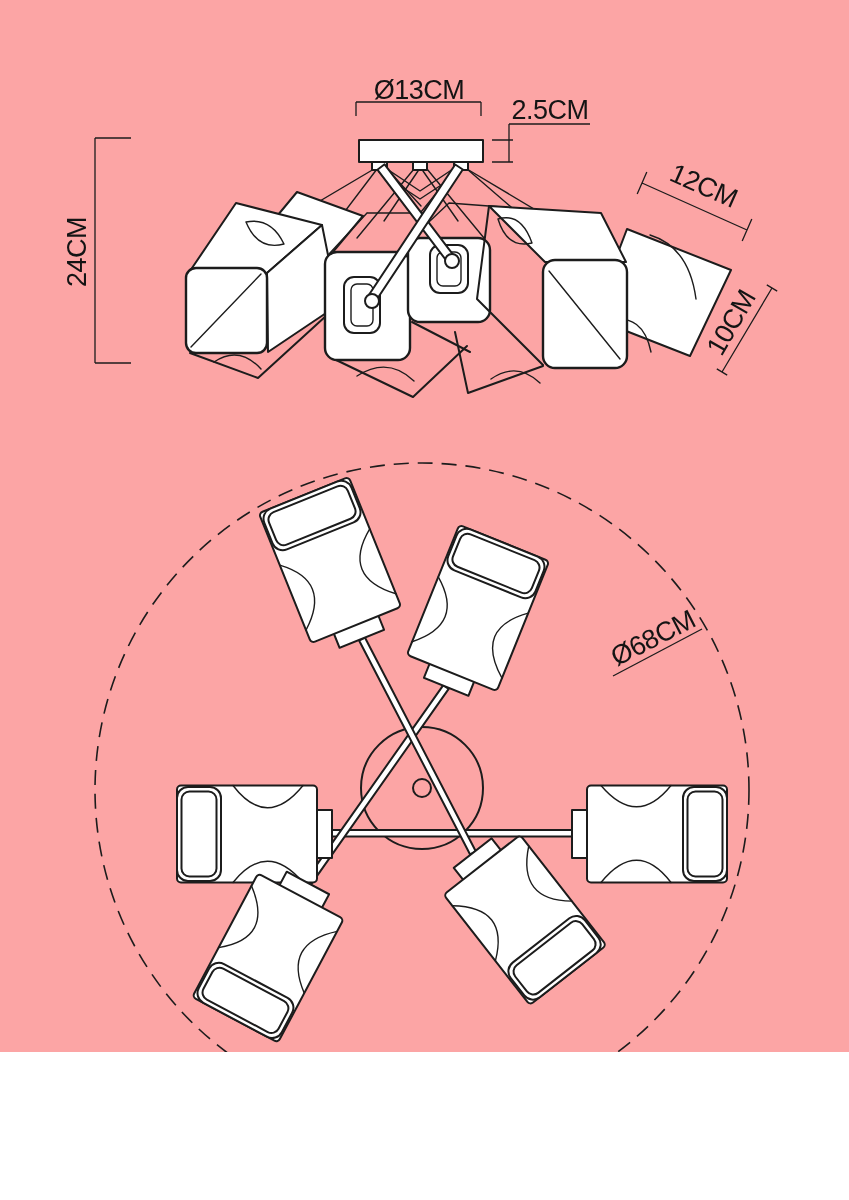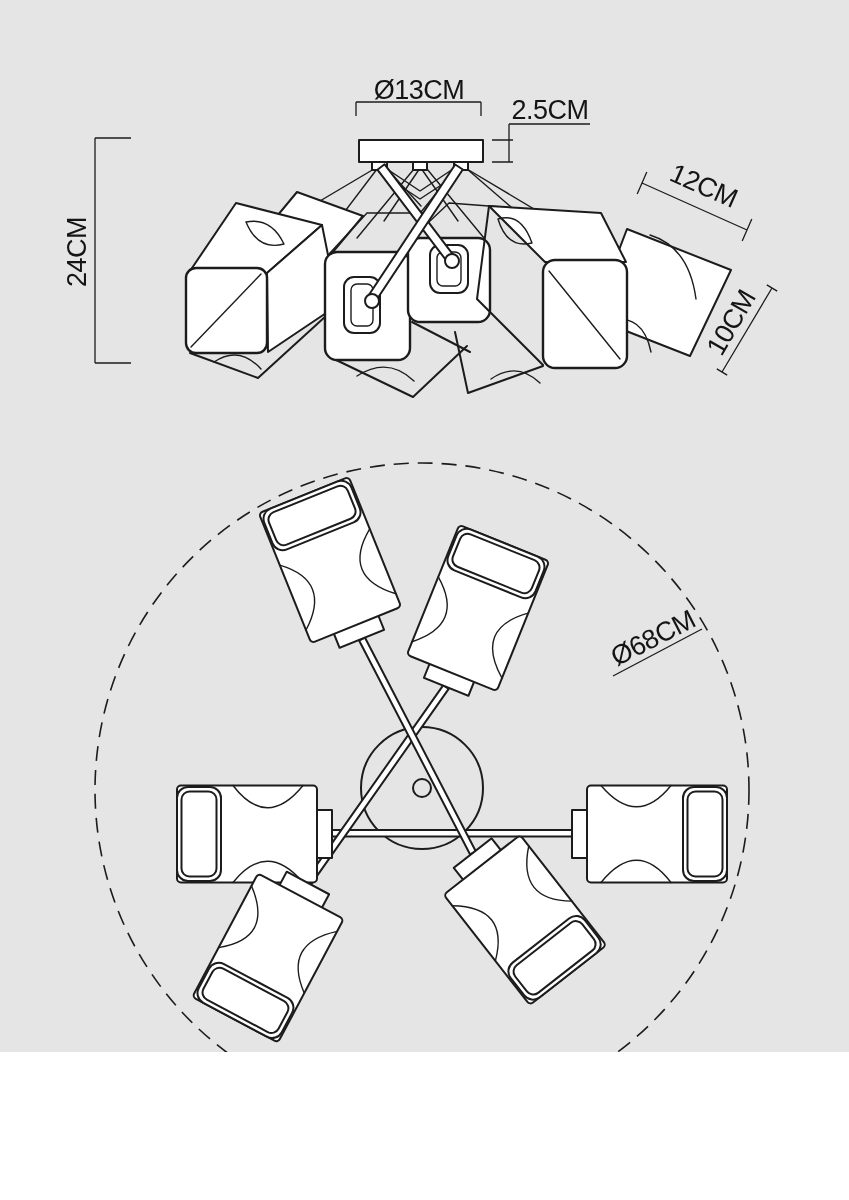--- a/index.html
+++ b/index.html
@@ -1,16 +1,16 @@
 <!DOCTYPE html>
 <html><head>
 <meta charset="utf-8">
 <style>
   html,body{margin:0;padding:0;background:#ffffff;}
-  .stage{width:849px;height:1052px;position:relative;background:#e5e5e5;overflow:hidden;}
+  .stage{width:849px;height:1052px;position:relative;background:#fca5a5;overflow:hidden;}
   svg{display:block;}
   .ln{stroke:#1c1c1c;stroke-width:2;fill:none;stroke-linecap:round;stroke-linejoin:round;}
   .thin{stroke-width:1.4;}
   .fw{fill:#ffffff;stroke:#1c1c1c;stroke-width:2;stroke-linejoin:round;}
   .fw24{stroke-width:2.4;}
   .dim{stroke:#1c1c1c;stroke-width:1.3;fill:none;stroke-linecap:butt;}
   .dash{stroke:#1c1c1c;stroke-width:1.6;fill:none;stroke-dasharray:15 9;}
   .lbl{font-family:"Liberation Sans", sans-serif;font-size:27px;fill:#141414;letter-spacing:-0.5px;}
 </style>
 </head>

